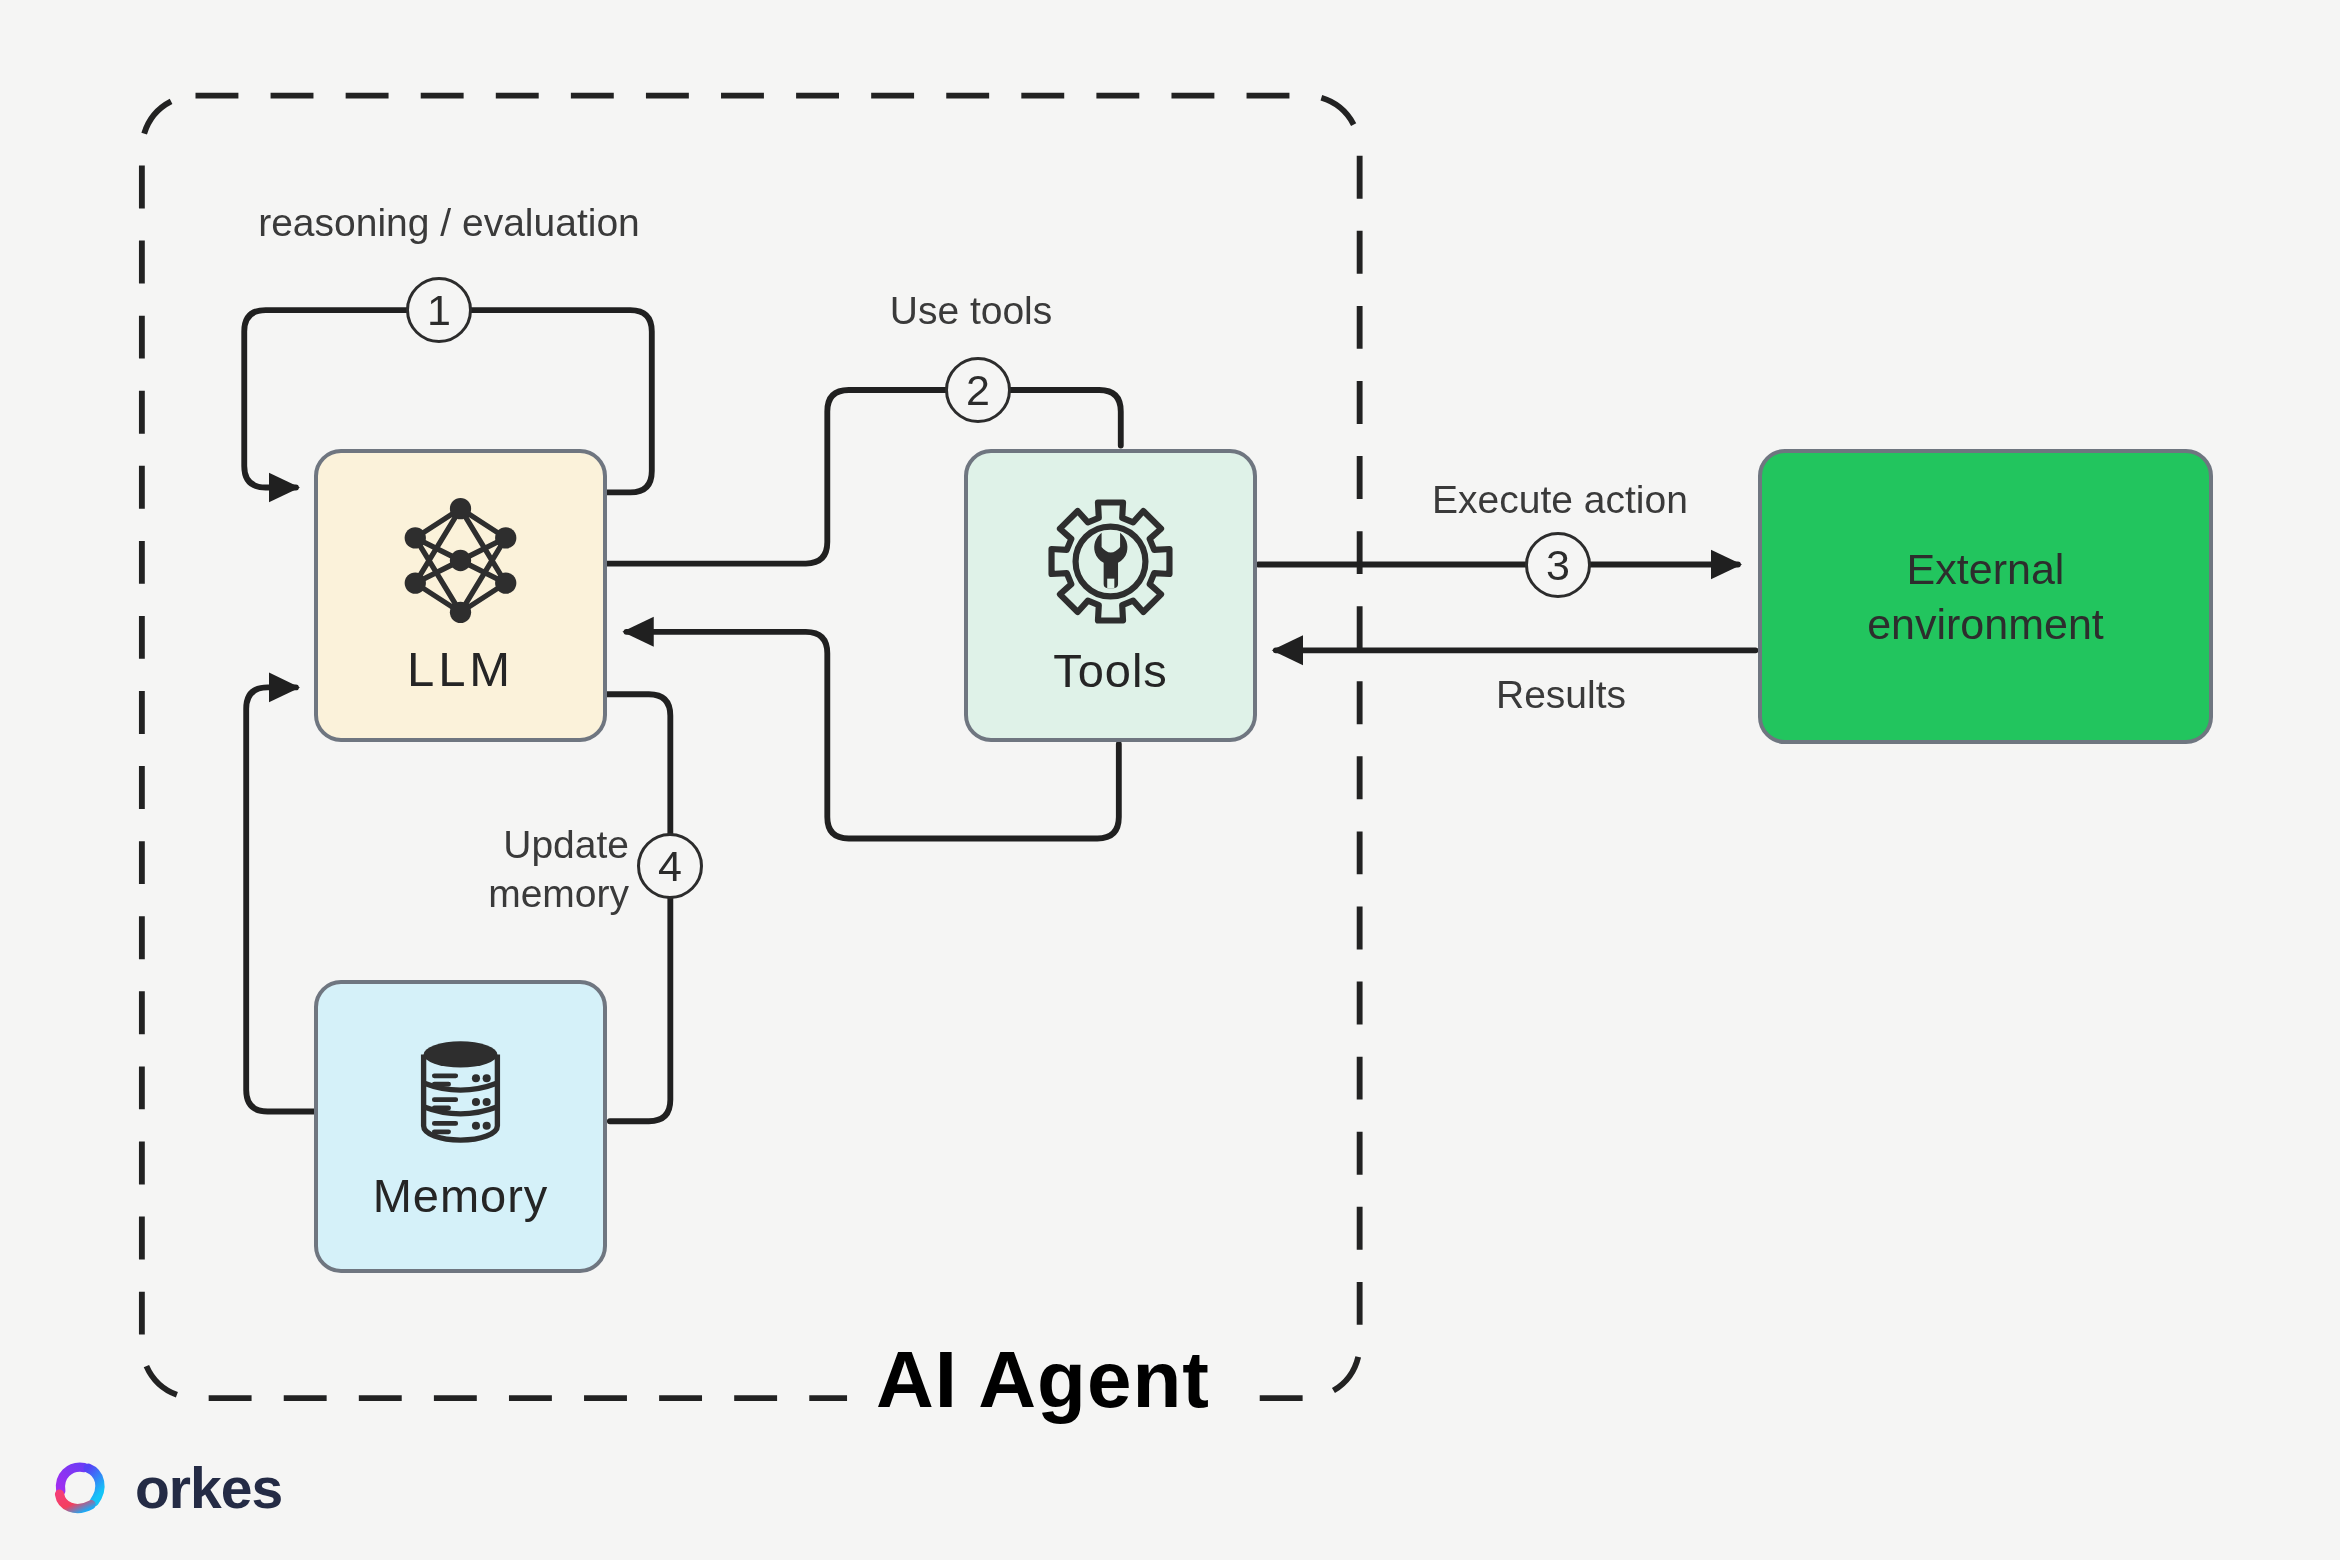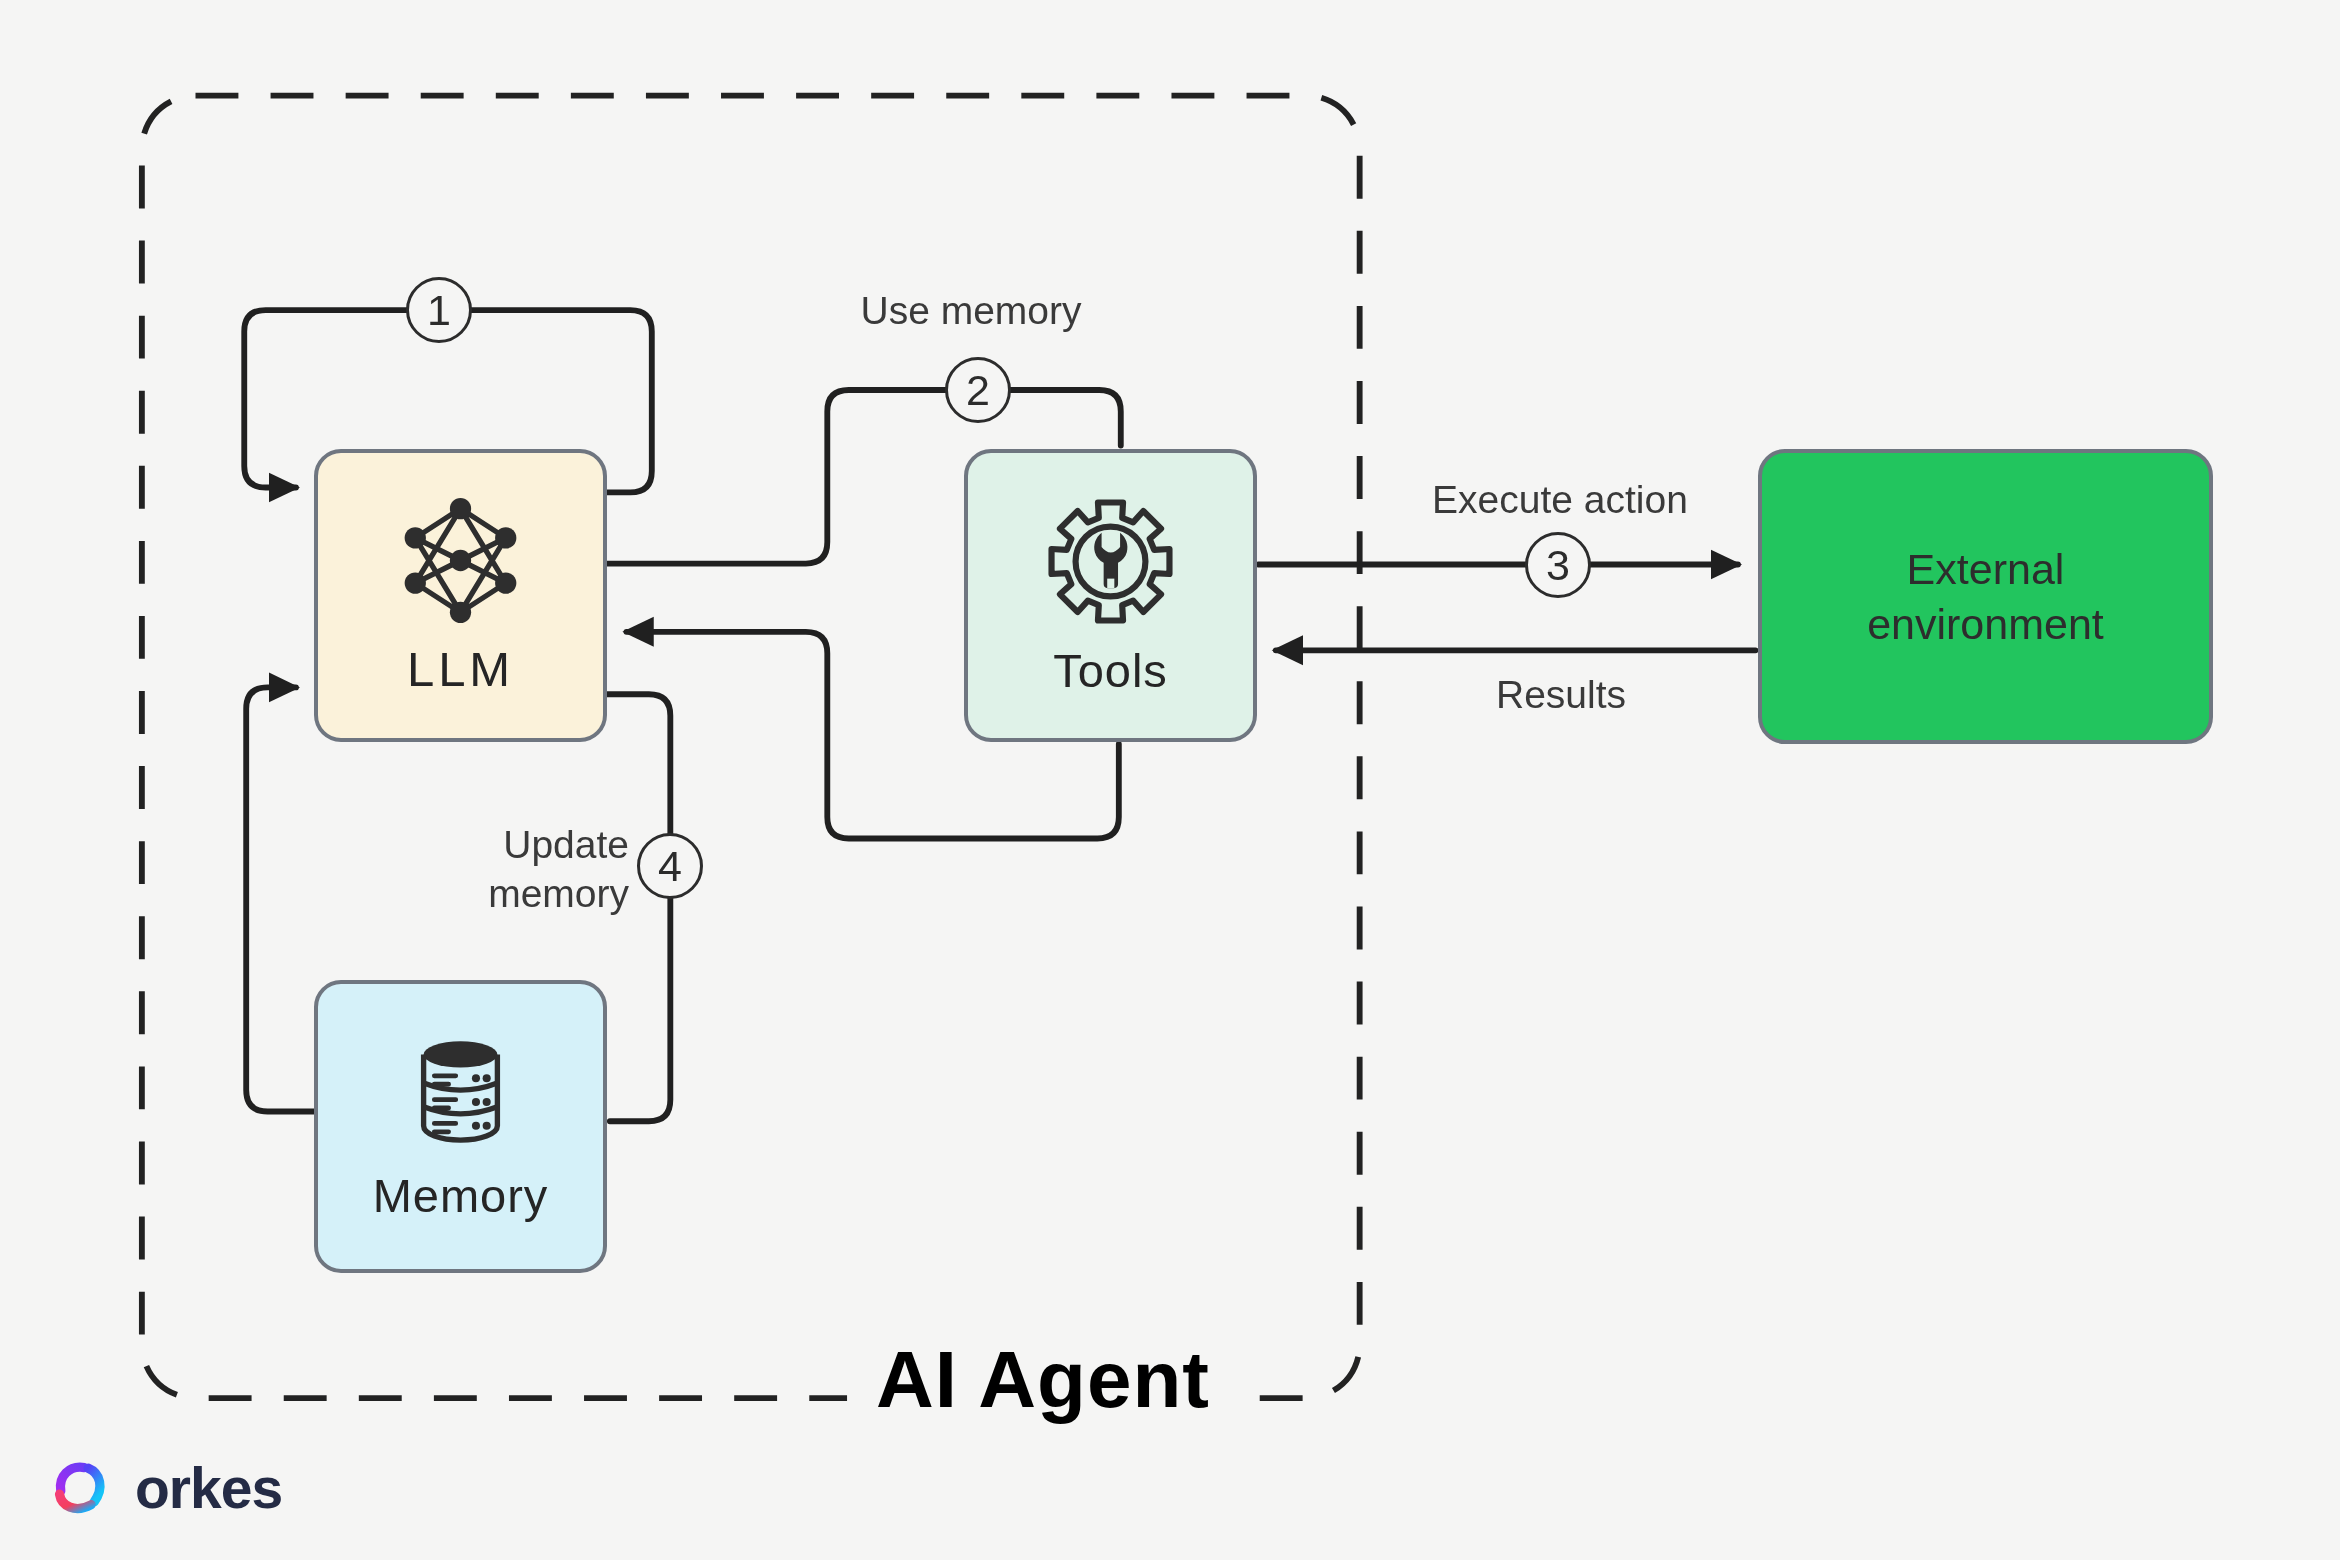--- a/index.html
+++ b/index.html
@@ -140,22 +140,23 @@
   </div>
 
   <div class="node external">
     <div class="xlabel">
       <div>External</div>
       <div>environment</div>
     </div>
   </div>
 
   <div class="flowlabel" style="left:449px;top:222px;">
+    <div>reasoning / evaluation</div>
   </div>
-  <div class="flowlabel" style="left:971px;top:310px;">Use memory</div>
+  <div class="flowlabel" style="left:971px;top:310px;">Use tools</div>
   <div class="flowlabel" style="left:1560px;top:499px;">Execute action</div>
   <div class="flowlabel" style="left:1561px;top:694px;">Results</div>
   <div class="flowlabel right" style="left:629px;top:869px;text-align:right;">
     <div>Update</div>
     <div>memory</div>
   </div>
 
   <div class="stepcircle" style="left:439px;top:310px;">1</div>
   <div class="stepcircle" style="left:978px;top:390px;">2</div>
   <div class="stepcircle" style="left:1558px;top:565px;">3</div>

